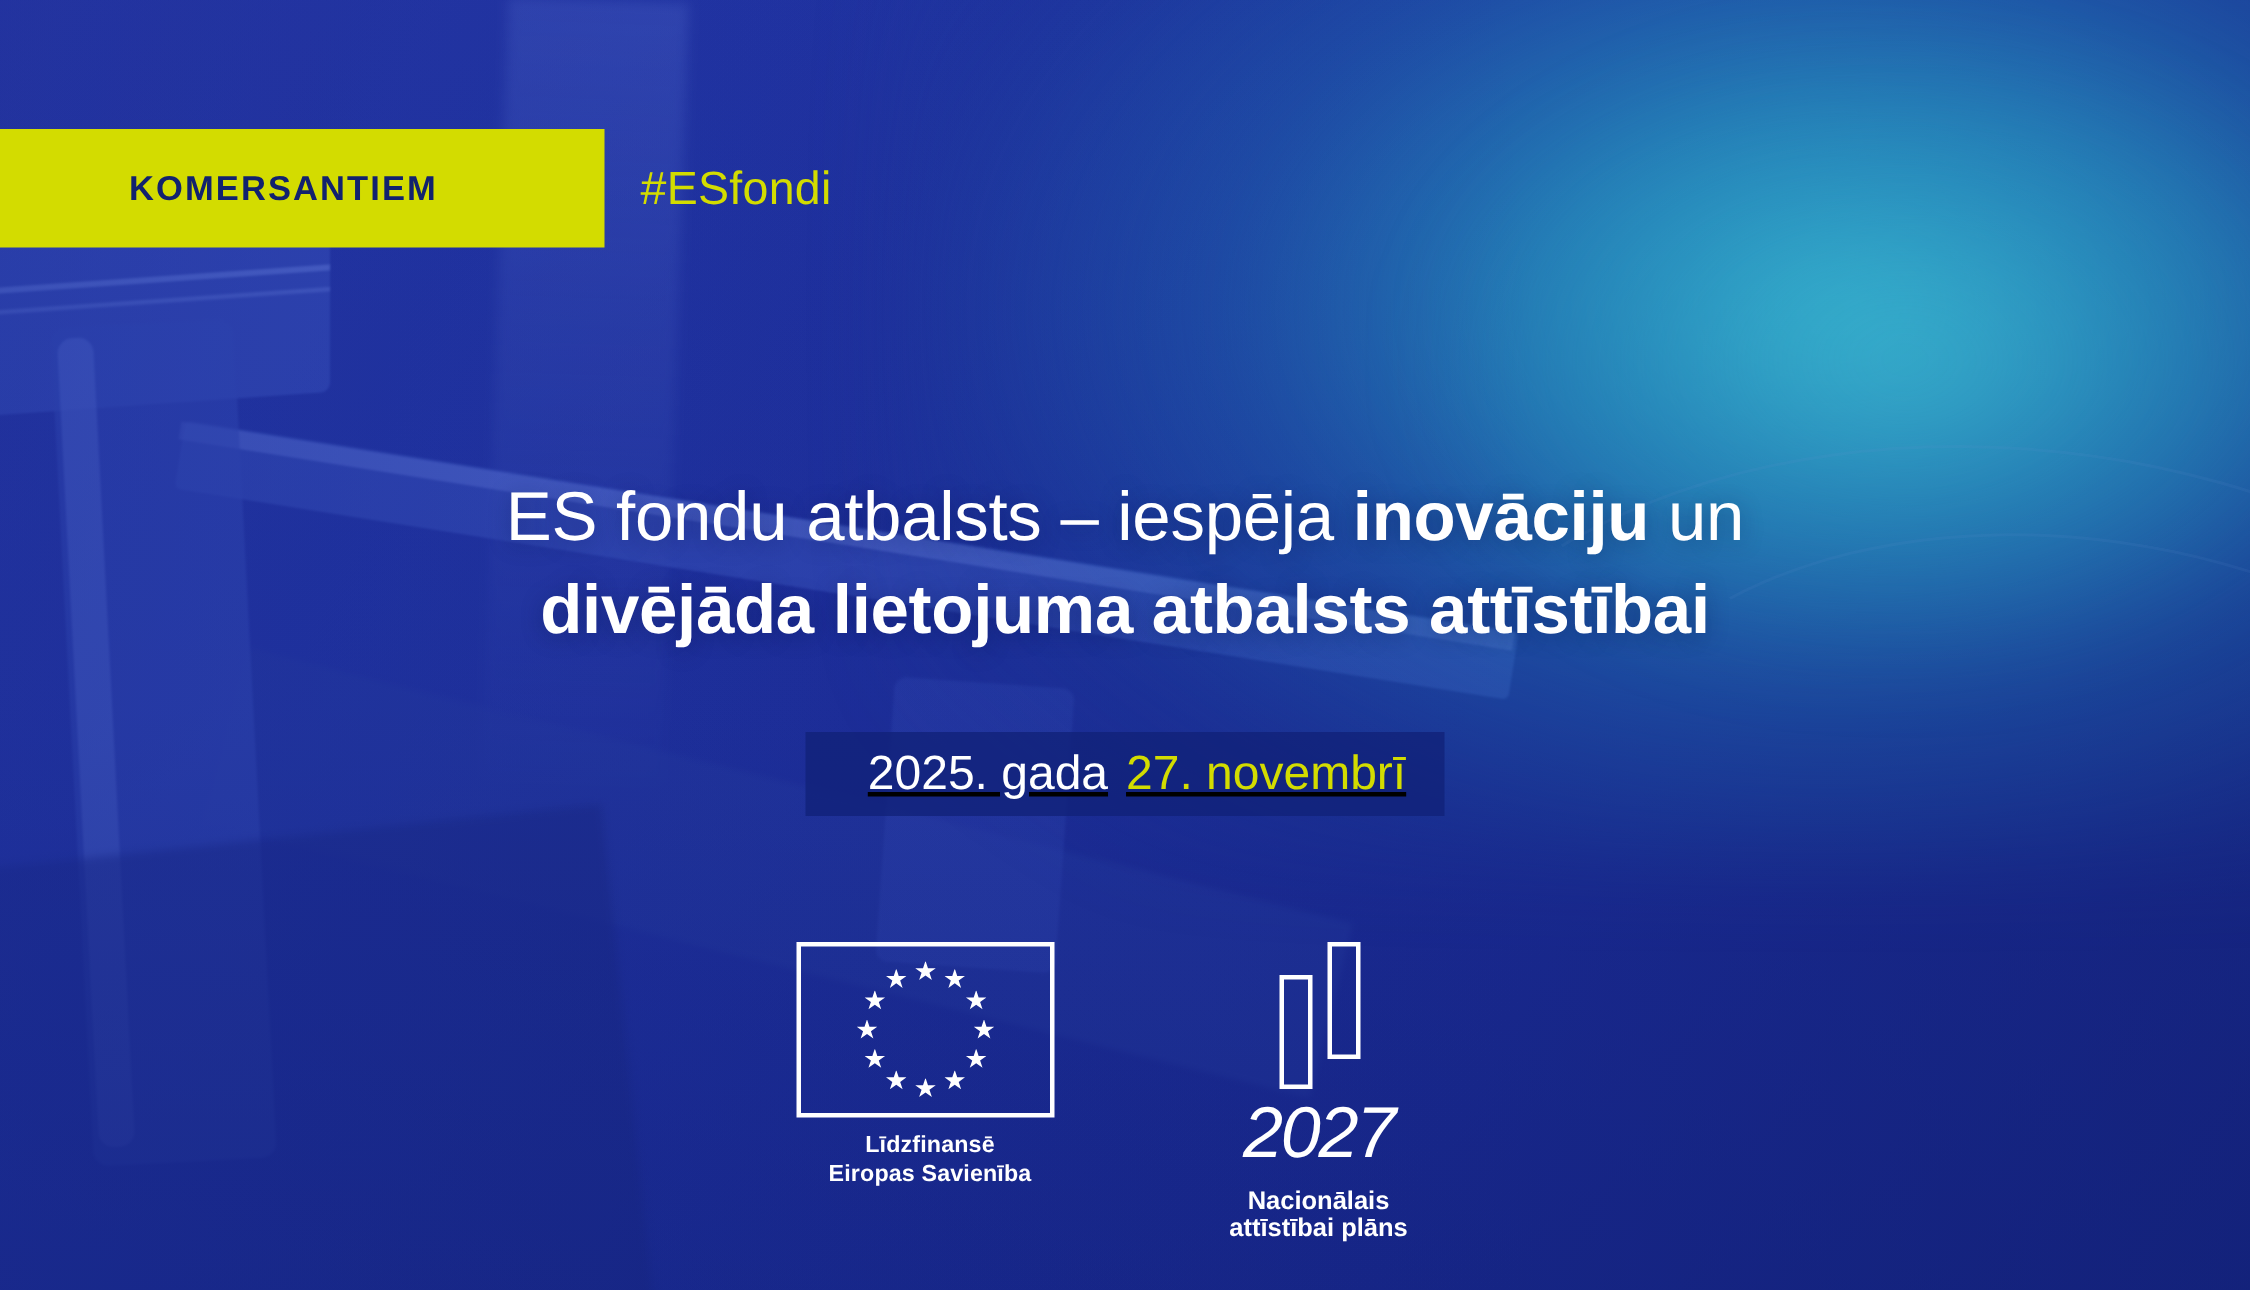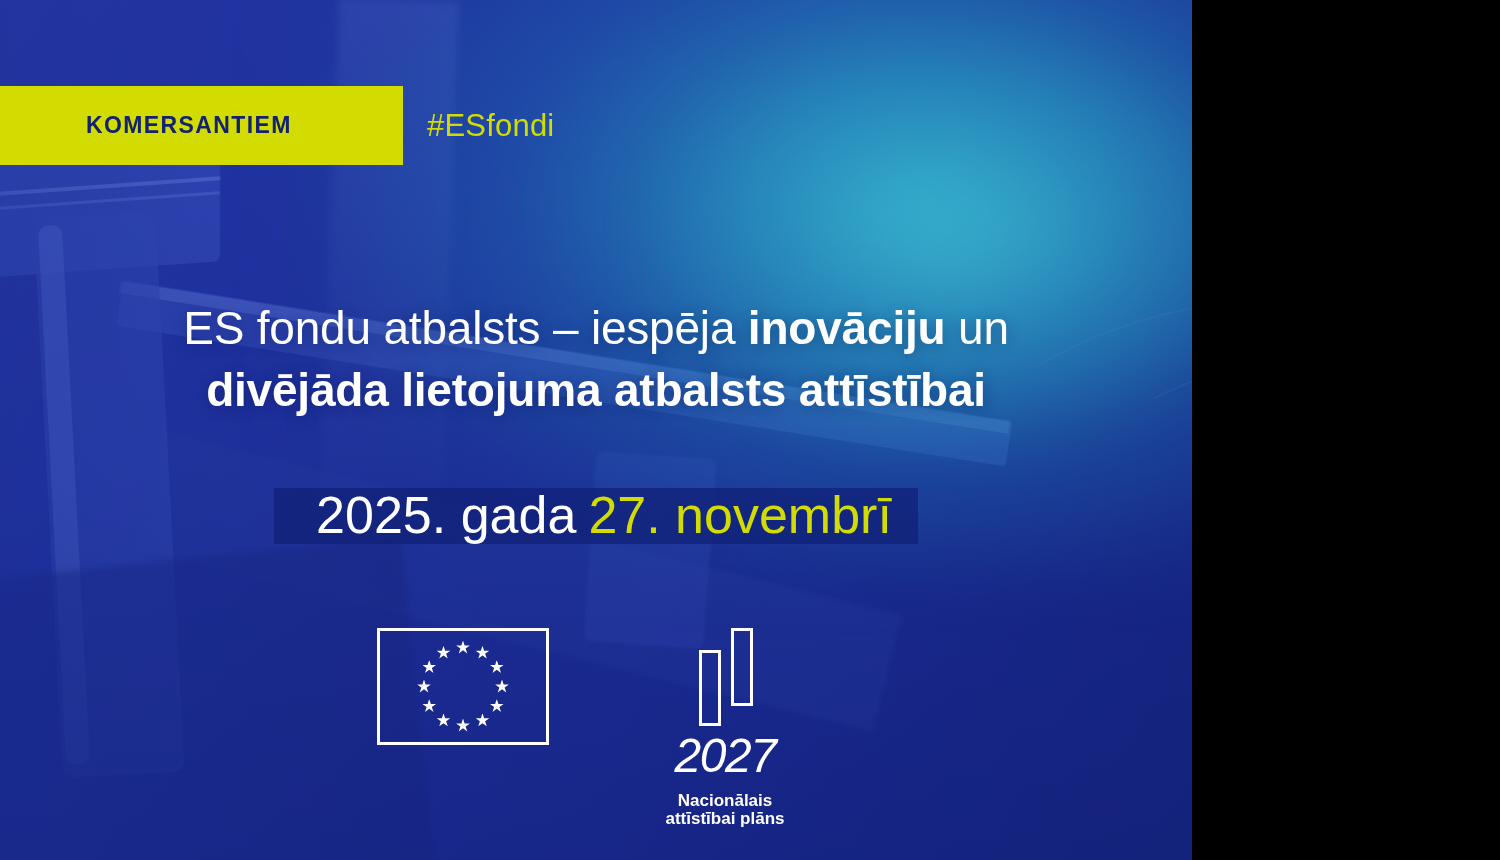--- a/index.html
+++ b/index.html
@@ -7,21 +7,21 @@
     margin: 0;
     padding: 0;
     background: #000;
   }
   body {
     font-family: "Liberation Sans", sans-serif;
   }
 
   .banner {
     position: relative;
-    width: 1192px;
+    width: 1500px;
     height: 860px;
     overflow: hidden;
     background: #be185d;
   }
 
   
   .bg-base {
     position: absolute;
     inset: 0;
     background:
@@ -203,21 +203,21 @@
     font-size: 31px;
     font-weight: 400;
     margin-left: 24px;
     letter-spacing: 0.2px;
     text-align: center;
   }
 
   .headline {
     position: absolute;
     left: 0; right: 0;
-    top: 297px;
+    top: 313px;
     text-align: center;
     color: #ffffff;
     font-size: 46px;
     line-height: 62px;
     font-weight: 300;
     letter-spacing: -0.2px;
     text-shadow: 0 2px 14px rgba(10,22,80,0.38);
   }
   .headline b { font-weight: 700; }
   .headline .line2 { font-weight: 700; }
@@ -225,24 +225,25 @@
   .date-wrap {
     position: absolute;
     left: 0; right: 0;
     top: 488px;
     display: flex;
     justify-content: center;
   }
   .date-box {
     background: rgba(17, 33, 120, 0.78);
     padding: 7px 26px 9px 42px;
-    font-size: 52px;
+    font-size: 32px;
     line-height: 40px;
     font-weight: 400;
     white-space: nowrap;
+    text-decoration: underline;
   }
   .date-main { color: #ffffff; }
   .date-accent { color: #d3dc00; margin-left: 12px; }
 
   
   .logos {
     position: absolute;
     left: 0; right: 0;
     top: 628px;
     display: flex;
@@ -382,20 +383,24 @@
             <span class="eu-star" style="transform:rotate(120deg) translateY(-39px) rotate(-120deg);"></span>
             <span class="eu-star" style="transform:rotate(150deg) translateY(-39px) rotate(-150deg);"></span>
             <span class="eu-star" style="transform:rotate(180deg) translateY(-39px) rotate(-180deg);"></span>
             <span class="eu-star" style="transform:rotate(210deg) translateY(-39px) rotate(-210deg);"></span>
             <span class="eu-star" style="transform:rotate(240deg) translateY(-39px) rotate(-240deg);"></span>
             <span class="eu-star" style="transform:rotate(270deg) translateY(-39px) rotate(-270deg);"></span>
             <span class="eu-star" style="transform:rotate(300deg) translateY(-39px) rotate(-300deg);"></span>
             <span class="eu-star" style="transform:rotate(330deg) translateY(-39px) rotate(-330deg);"></span>
           </div>
         </div>
+        <div class="eu-caption">
+          <div>Līdzfinansē</div>
+          <div>Eiropas Savienība</div>
+        </div>
       </div>
 
       <div class="np-logo">
         <div class="np-bars">
           <span class="np-bar left"></span>
           <span class="np-bar right"></span>
         </div>
         <div class="np-year">2027</div>
         <div class="np-caption">
           <div>Nacionālais</div>

